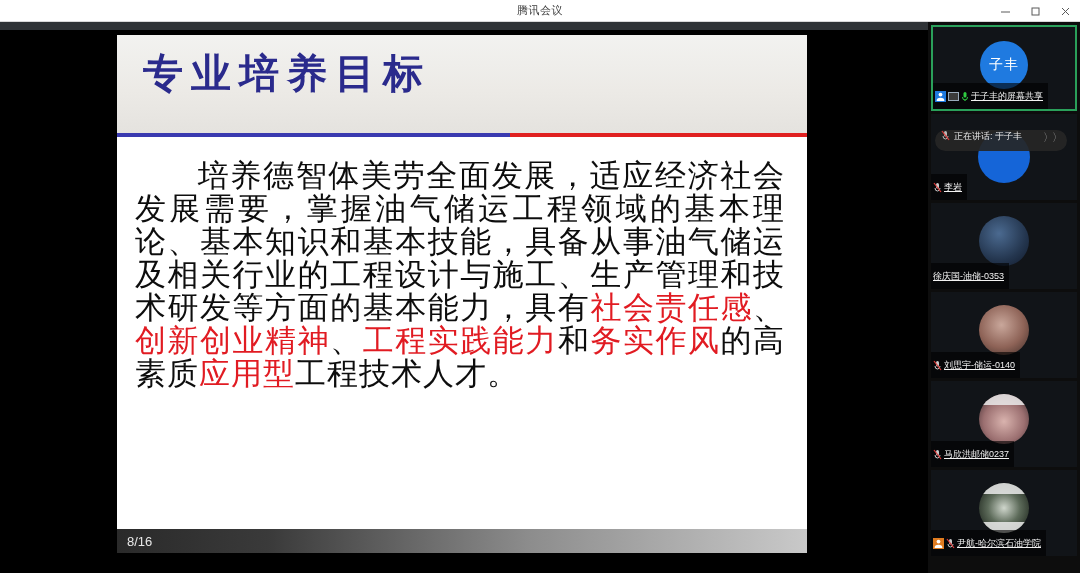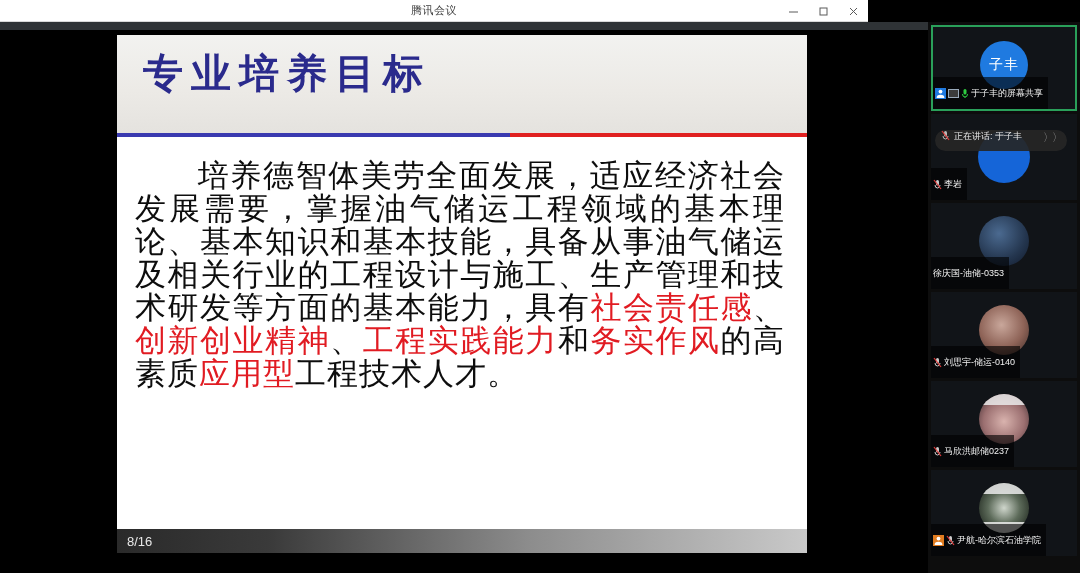--- a/index.html
+++ b/index.html
@@ -7,21 +7,21 @@
     width: 1080px; height: 573px;
     overflow: hidden;
     background: #000;
     font-family: "Liberation Sans", "DejaVu Sans", sans-serif;
   }
 
   #app { position: relative; width: 1080px; height: 573px; background: #000; }
 
   
   .titlebar {
-    position: absolute; left: 0; top: 0; width: 868px; height: 22px;
+    position: absolute; left: 0; top: 0; width: 1080px; height: 22px;
     background: #ffffff;
     border-bottom: 1px solid #d8d8d8;
     display: flex; align-items: center; justify-content: center;
   }
   .titlebar-text {
     font-size: 11px; color: #3c3c3c; letter-spacing: .5px;
   }
   .win-controls {
     position: absolute; right: 0; top: 0; height: 22px;
     display: flex; align-items: center;
@@ -131,25 +131,26 @@
     position: absolute; left: 0; top: 0; width: 100%; height: 22%;
     background: rgba(235,235,235,.85);
   }
   .photo .blur-bot {
     position: absolute; left: 0; bottom: 0; width: 100%; height: 22%;
     background: rgba(235,235,235,.85);
   }
   .tile-label {
     position: absolute; left: 0; bottom: 0;
     display: flex; align-items: center; gap: 2px;
-    height: 32px;
+    height: 26px;
     padding: 0 5px 0 2px;
     background: rgba(0,0,0,.62);
     font-size: 9px; color: #f2f2f2;
     white-space: nowrap;
+    text-decoration: underline;
   }
   .ico { display: inline-flex; align-items: center; justify-content: center; }
   .ico-host { width: 11px; height: 11px; background: #1f7ae0; }
   .ico-host.orange { background: #e07b1f; }
   .ico-share { width: 11px; height: 9px; background: #3b3b3b; border: 1px solid #9ab; }
 
   
   .speak-toast {
     position: absolute; left: 4px; top: 16px;
     width: 132px; height: 21px;

